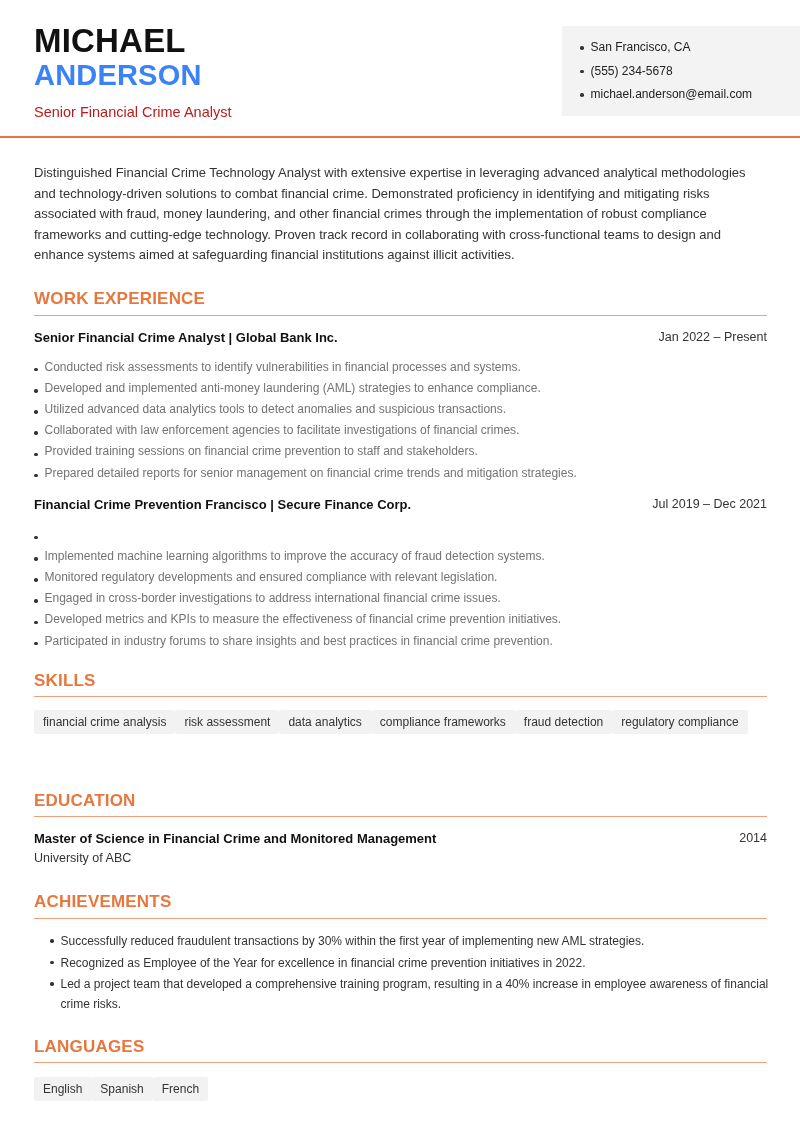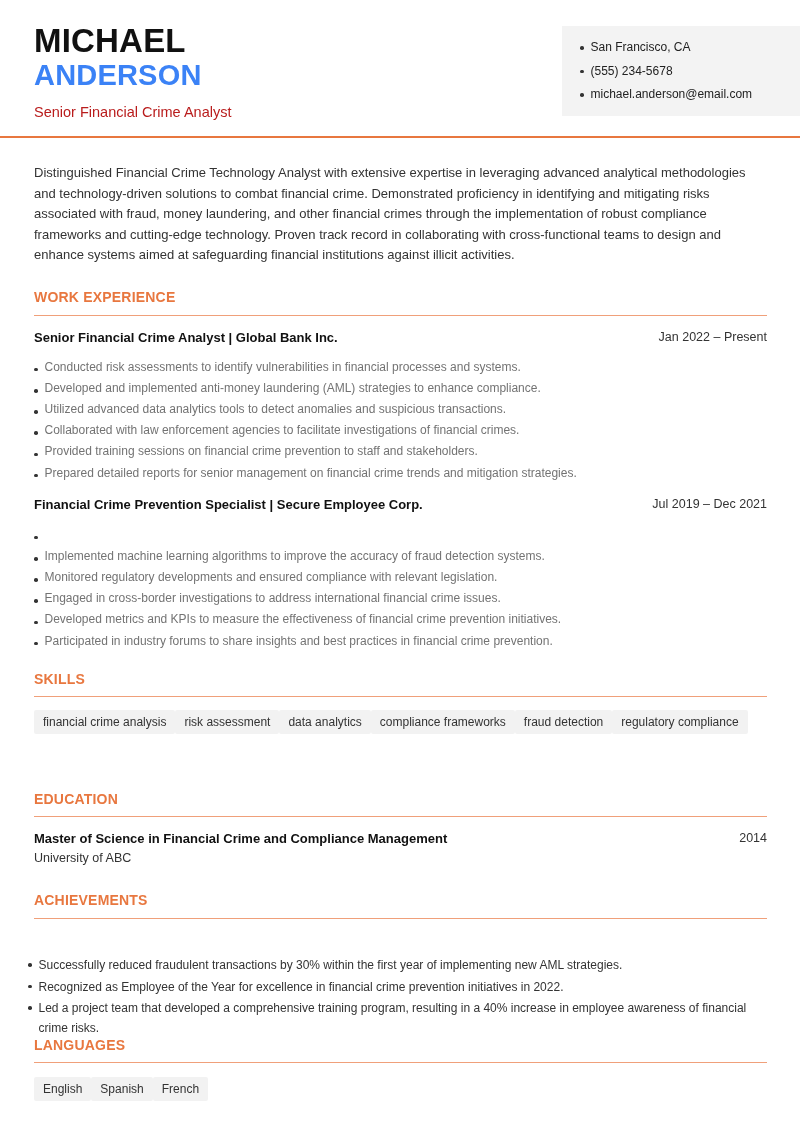--- a/index.html
+++ b/index.html
@@ -38,21 +38,21 @@
   .bullet {
     display: inline-block; width: 3.5px; height: 3.5px; background: #333; border-radius: 50%;
     margin-right: 7px; margin-top: 6px; flex-shrink: 0;
   }
   .summary {
     position: absolute; left: 34px; top: 163px; width: 735px;
     font-size: 13px; line-height: 20.5px; color: #333;
   }
   .section-title {
     position: absolute; left: 34px;
-    font-size: 14px; font-weight: 700; color: #e8773f; letter-spacing: 0.2px;
+    font-size: 17px; font-weight: 700; color: #e8773f; letter-spacing: 0.2px;
   }
   .section-rule {
     position: absolute; left: 34px; width: 733px; height: 1px; background: #f0a07a;
   }
   .job-head {
     position: absolute; left: 34px; width: 733px; display: flex; justify-content: space-between;
     font-size: 13px;
   }
   .job-head .role { font-weight: 700; color: #111; }
   .job-head .dates { color: #333; font-size: 12.5px; }
@@ -63,21 +63,21 @@
   .blist li .bullet { margin-top: 6px; }
   .tags { position: absolute; left: 34px; width: 740px; display: flex; flex-wrap: wrap; gap: 8px 0; }
   .tag {
     background: #f2f2f2; font-size: 12px; color: #333; height: 24px; line-height: 24px;
     padding: 0 9px; border-radius: 2px;
   }
   .edu-head { position: absolute; left: 34px; width: 733px; display: flex; justify-content: space-between; font-size: 13px; }
   .edu-head .degree { font-weight: 700; color: #111; }
   .edu-head .year { color: #333; font-size: 12.5px; }
   .school { position: absolute; left: 34px; font-size: 12.5px; color: #333; text-align: center; }
-  .ach-list { position: absolute; left: 28px; width: 740px; list-style: none; margin-top: 24px; }
+  .ach-list { position: absolute; left: 50px; width: 740px; list-style: none; }
   .ach-list li { font-size: 12px; color: #333; line-height: 20px; display: flex; align-items: flex-start; margin-bottom: 1.5px; }
   .ach-list li .bullet { margin-top: 8px; }
 </style>
 </head>
 <body>
 
 <div class="header">
   <div class="name-block">
     <div class="first-name">MICHAEL</div>
     <div class="last-name">ANDERSON</div>
@@ -129,21 +129,21 @@
       <span class="bullet"></span>
       <span>Provided training sessions on financial crime prevention to staff and stakeholders.</span>
     </li>
   <li>
       <span class="bullet"></span>
       <span>Prepared detailed reports for senior management on financial crime trends and mitigation strategies.</span>
     </li>
 </ul>
 
 <div class="job-head" style="top:497px;">
-  <span class="role">Financial Crime Prevention Specialist | Secure Employee Corp.</span>
+  <span class="role">Financial Crime Prevention Francisco | Secure Finance Corp.</span>
   <span class="dates">Jul 2019 – Dec 2021</span>
 </div>
 <ul class="blist" style="top:524px;">
   <li>
       <span class="bullet"></span>
     </li>
   <li>
       <span class="bullet"></span>
       <span>Implemented machine learning algorithms to improve the accuracy of fraud detection systems.</span>
     </li>
@@ -172,21 +172,21 @@
   <span class="tag">risk assessment</span>
   <span class="tag">data analytics</span>
   <span class="tag">compliance frameworks</span>
   <span class="tag">fraud detection</span>
   <span class="tag">regulatory compliance</span>
 </div>
 
 <div class="section-title" style="top:791px;">EDUCATION</div>
 <div class="section-rule" style="top:816px;"></div>
 <div class="edu-head" style="top:831px;">
-  <span class="degree">Master of Science in Financial Crime and Compliance Management</span>
+  <span class="degree">Master of Science in Financial Crime and Monitored Management</span>
   <span class="year">2014</span>
 </div>
 <div class="school" style="top:851px;">University of ABC</div>
 
 <div class="section-title" style="top:892px;">ACHIEVEMENTS</div>
 <div class="section-rule" style="top:918px;"></div>
 <ul class="ach-list" style="top:931px;">
   <li>
       <span class="bullet"></span>
       <span>Successfully reduced fraudulent transactions by 30% within the first year of implementing new AML strategies.</span>

